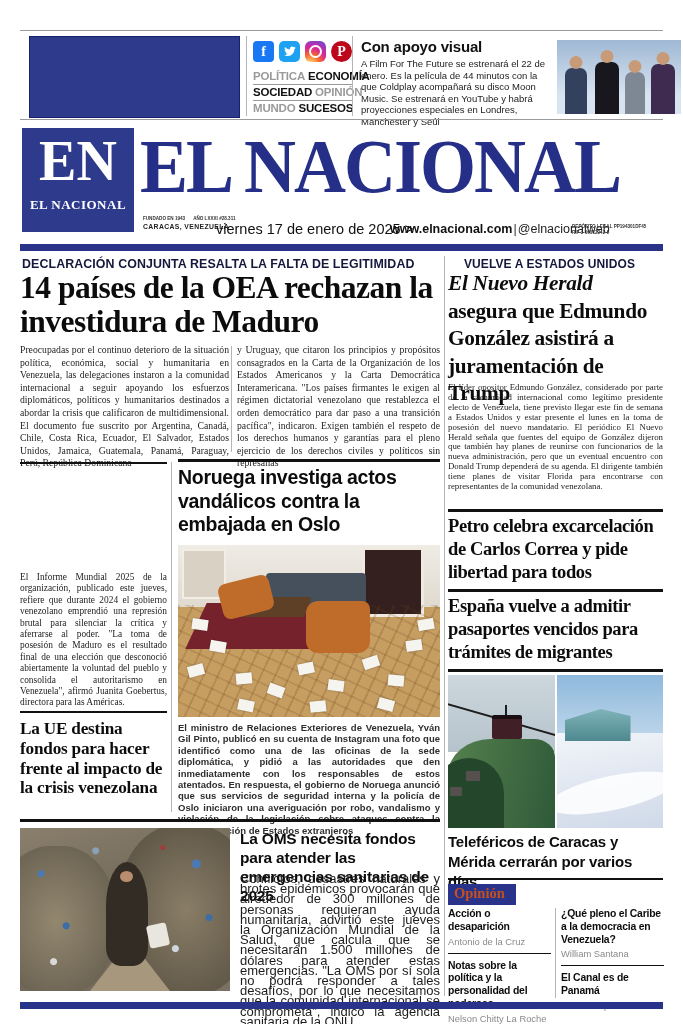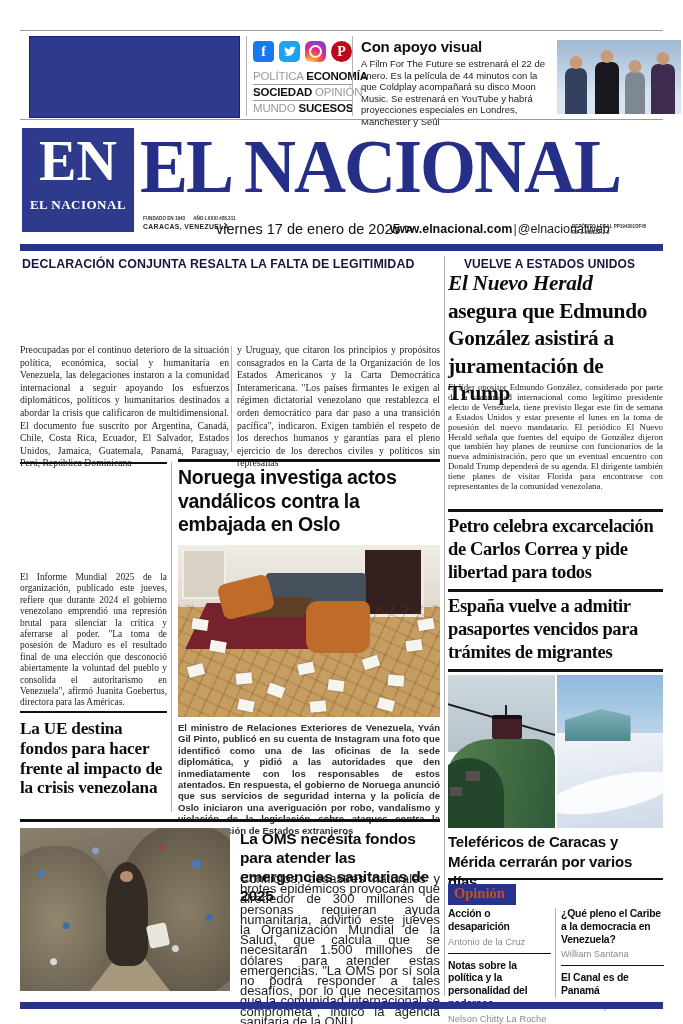--- a/index.html
+++ b/index.html
@@ -18,21 +18,21 @@
   .sicon{width:21px;height:21px;border-radius:4px;display:flex;align-items:center;justify-content:center;
          color:#fff;font-weight:bold;font-size:14px;}
   .fb{background:#1877f2;border-radius:4px;font-family:"Liberation Serif",serif;}
   .tw{background:#1da1f2;border-radius:5px;}
   .ig{background:radial-gradient(circle at 25% 110%,#fdc468 10%,#f7652a 35%,#d6249f 60%,#6a4bd1 95%);border-radius:6px;position:relative;}
   .ig-lens{width:9px;height:9px;border:2px solid #fff;border-radius:50%;}
   .pin{background:#bd081c;border-radius:50%;font-family:"Liberation Serif",serif;}
   .cats{left:253px;top:69px;width:99px;font-size:11.5px;letter-spacing:-0.2px;}
   .cat-row{padding:1px 0 2px 0;border-bottom:1px solid #999;white-space:nowrap;}
   .cat-row:last-child{border-bottom:none;}
-  .cat-light{color:#9a9a9a;font-weight:400;}
+  .cat-light{color:#9a9a9a;font-weight:700;}
   .cat-bold{color:#111;font-weight:700;}
   .promo{left:361px;top:38px;width:192px;}
   .promo-title{font-size:15px;font-weight:800;margin:0 0 3px 0;letter-spacing:-0.2px;}
   .promo-body{font-size:9.5px;line-height:11.6px;color:#222;margin:0;}
   .photo-cold{left:557px;top:40px;width:124px;height:74px;overflow:hidden;
               background:linear-gradient(180deg,#9fb8d4,#d8e4f0 75%);}
   .cp-fig{position:absolute;bottom:0;border-radius:7px 7px 0 0;}
   .cp-fig::before{content:"";position:absolute;top:-12px;left:50%;transform:translateX(-50%);
                   width:13px;height:13px;border-radius:50%;background:#c89a78;}
 
@@ -217,20 +217,21 @@
     <div>DEPÓSITO LEGAL PP194301DF45</div>
     <div>RIF J-00012242-5</div>
   </div>
   <div class="bar-blue" style="left:20px;top:244px;width:643px;"></div>
 
   <div class="vline" style="left:444px;top:256px;height:740px;"></div>
   <div class="vline" style="left:231px;top:346px;height:106px;"></div>
   <div class="vline" style="left:171px;top:462px;height:350px;"></div>
 
   <div class="abs kicker kick-lead">DECLARACIÓN CONJUNTA RESALTA LA FALTA DE LEGITIMIDAD</div>
+  <h2 class="abs h-lead">14 países de la OEA rechazan la investidura de Maduro</h2>
   <div class="abs lead-col just" style="left:20px;width:209px;">Preocupadas por el continuo deterioro de la situación política, económica, social y humanitaria en Venezuela, las delegaciones instaron a la comunidad internacional a seguir apoyando los esfuerzos diplomáticos, políticos y humanitarios destinados a abordar la crisis que calificaron de multidimensional. El documento fue suscrito por Argentina, Canadá, Chile, Costa Rica, Ecuador, El Salvador, Estados Unidos, Jamaica, Guatemala, Panamá, Paraguay, Perú, República Dominicana</div>
   <div class="abs lead-col just" style="left:237px;width:203px;">y Uruguay, que citaron los principios y propósitos consagrados en la Carta de la Organización de los Estados Americanos y la Carta Democrática Interamericana. "Los países firmantes le exigen al régimen dictatorial venezolano que restablezca el orden democrático para dar paso a una transición pacífica", indicaron. Exigen también el respeto de los derechos humanos y garantías para el pleno ejercicio de los derechos civiles y políticos sin represalias</div>
 
   <div class="rule-k" style="left:20px;top:462px;width:147px;height:2px;"></div>
   <div class="abs hrw-body just">El Informe Mundial 2025 de la organización, publicado este jueves, refiere que durante 2024 el gobierno venezolano emprendió una represión brutal para silenciar la crítica y aferrarse al poder. "La toma de posesión de Maduro es el resultado final de una elección que desconoció abiertamente la voluntad del pueblo y consolida el autoritarismo en Venezuela", afirmó Juanita Goebertus, directora para las Américas.</div>
   <div class="rule-k" style="left:20px;top:711px;width:147px;height:2px;"></div>
   <h3 class="abs h-sub" style="left:20px;top:719px;width:147px;">La UE destina fondos para hacer frente al impacto de la crisis venezolana</h3>
 
   <div class="rule-k" style="left:178px;top:459px;width:262px;height:3px;"></div>
   <h3 class="abs h-nor">Noruega investiga actos vandálicos contra la embajada en Oslo</h3>

